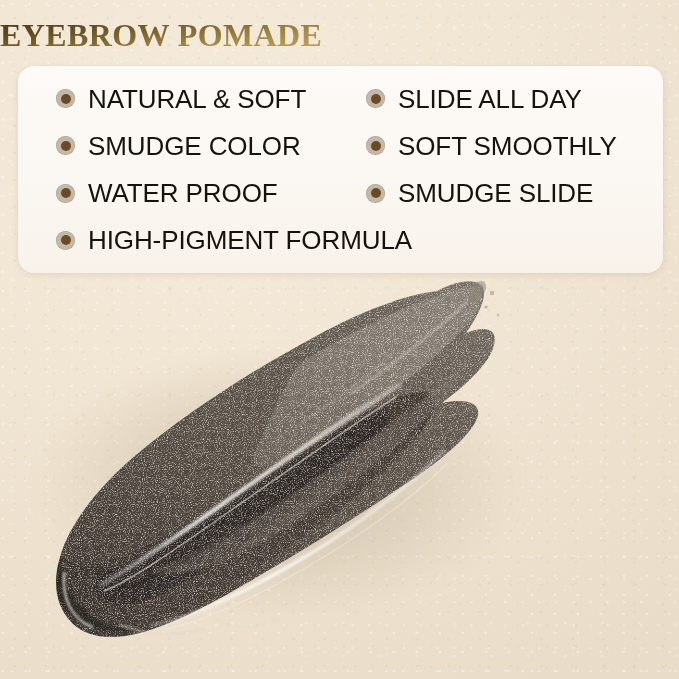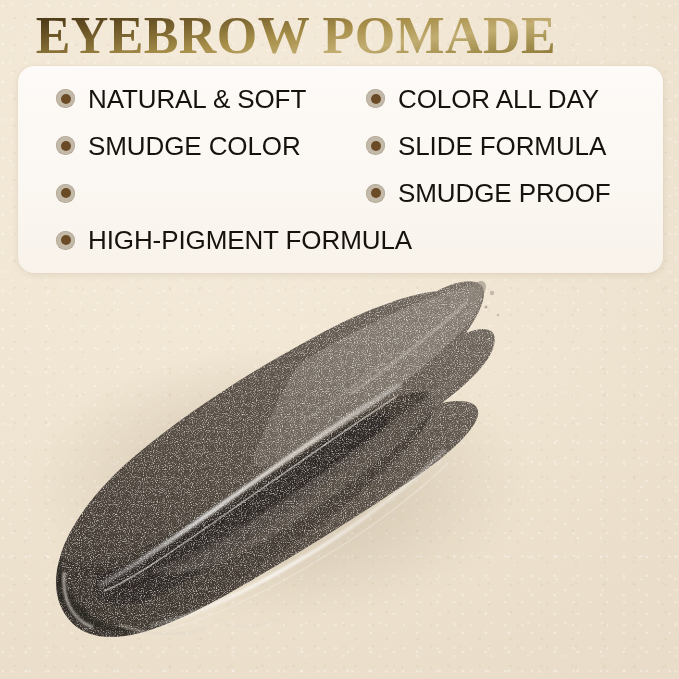--- a/index.html
+++ b/index.html
@@ -42,24 +42,24 @@
     opacity: .75;
     pointer-events: none;
   }
 
   
   .title {
     position: absolute;
     top: 13px;
     left: 0;
     width: 556px;
-    text-align: right;
+    text-align: left;
     font-family: "Liberation Serif", "DejaVu Serif", serif;
     font-weight: 700;
-    font-size: 52px;
+    font-size: 32px;
     letter-spacing: 0.4px;
     line-height: 45px;
     white-space: nowrap;
     background-image:
       linear-gradient(172deg,
         #3b2c14 0%,
         #56421c 14%,
         #7d6630 33%,
         #a8904b 52%,
         #c2ad72 70%,
@@ -161,48 +161,49 @@
         <span class="bullet">
             <i></i>
           </span>
         <span class="feature-label">NATURAL &amp; SOFT</span>
       </div>
 
       <div class="feature-item">
         <span class="bullet">
             <i></i>
           </span>
-        <span class="feature-label">COLOR ALL DAY</span>
+        <span class="feature-label">SLIDE ALL DAY</span>
       </div>
 
       <div class="feature-item">
         <span class="bullet">
             <i></i>
           </span>
         <span class="feature-label">SMUDGE COLOR</span>
       </div>
 
       <div class="feature-item">
         <span class="bullet">
             <i></i>
           </span>
-        <span class="feature-label">SLIDE FORMULA</span>
-      </div>
-
-      <div class="feature-item">
-        <span class="bullet">
-            <i></i>
-          </span>
-      </div>
-
-      <div class="feature-item">
-        <span class="bullet">
-            <i></i>
-          </span>
-        <span class="feature-label">SMUDGE PROOF</span>
+        <span class="feature-label">SOFT SMOOTHLY</span>
+      </div>
+
+      <div class="feature-item">
+        <span class="bullet">
+            <i></i>
+          </span>
+        <span class="feature-label">WATER PROOF</span>
+      </div>
+
+      <div class="feature-item">
+        <span class="bullet">
+            <i></i>
+          </span>
+        <span class="feature-label">SMUDGE SLIDE</span>
       </div>
 
 
       <div class="feature-item">
         <span class="bullet">
             <i></i>
           </span>
         <span class="feature-label">HIGH-PIGMENT FORMULA</span>
       </div>
 

